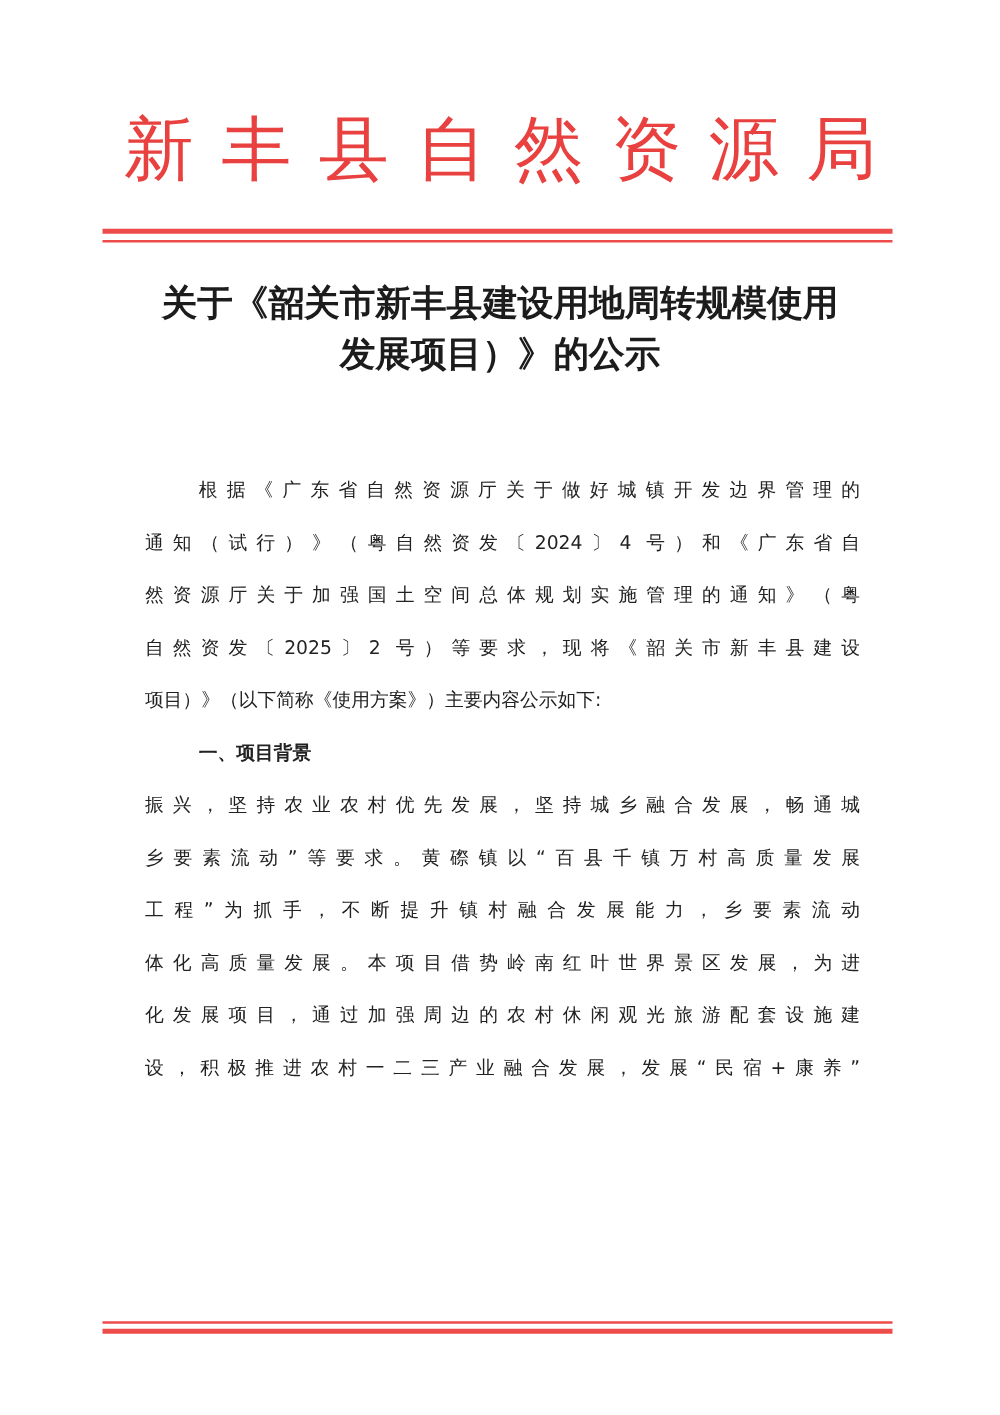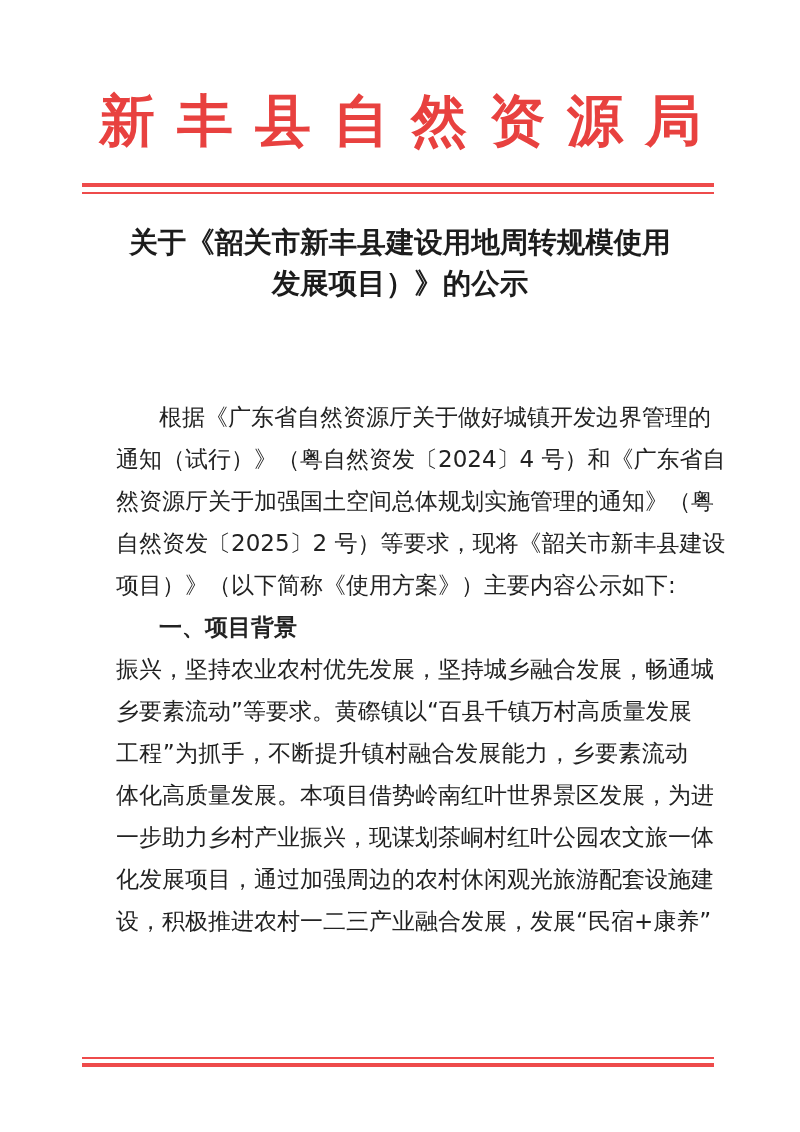--- a/index.html
+++ b/index.html
@@ -21,21 +21,21 @@
       left: 0;
       width: 800px;
       text-align: center;
       font-family: "DejaVu Serif", "Liberation Serif", serif;
       font-size: 56px;
       line-height: 72px;
       letter-spacing: 22px;
       padding-left: 22px;
       box-sizing: border-box;
       color: #e8413f;
-      font-weight: bold;
+      font-weight: normal;
     }
     .rule {
       position: absolute;
       left: 82px;
       width: 632px;
       background: #ee4b4b;
     }
     .rule.top-thick { top: 183px; height: 4px; }
     .rule.top-thin  { top: 192px; height: 2px; }
     .rule.bot-thin  { top: 1057px; height: 2px; }
@@ -50,25 +50,25 @@
       font-family: "DejaVu Serif", "Liberation Serif", serif;
       font-weight: bold;
       font-size: 28.5px;
       line-height: 41px;
       color: #1c1c1c;
     }
     .doc-title span { display: block; white-space: nowrap; }
 
     .body-text {
       position: absolute;
-      top: 396px;
+      top: 371px;
       left: 116px;
       width: 572px;
       font-family: "DejaVu Sans", "Liberation Sans", sans-serif;
-      font-size: 23px;
+      font-size: 15px;
       line-height: 42px;
       color: #222;
     }
     .line {
       display: block;
       white-space: nowrap;
       text-align: justify;
       text-align-last: justify;
       height: 42px;
     }
@@ -103,19 +103,18 @@
   <span class="line">然资源厅关于加强国土空间总体规划实施管理的通知》（粤</span>
   <span class="line">自然资发〔2025〕2 号）等要求，现将《韶关市新丰县建设</span>
   <span class="line last">项目）》（以下简称《使用方案》）主要内容公示如下:</span>
 
   <span class="section-heading">一、项目背景</span>
 
   <span class="line">振兴，坚持农业农村优先发展，坚持城乡融合发展，畅通城</span>
   <span class="line">乡要素流动”等要求。黄磜镇以“百县千镇万村高质量发展</span>
   <span class="line">工程”为抓手，不断提升镇村融合发展能力，乡要素流动</span>
   <span class="line">体化高质量发展。本项目借势岭南红叶世界景区发展，为进</span>
-  <span class="line">一步助力乡村产业振兴，现谋划茶峒村红叶公园农文旅一体</span>
   <span class="line">化发展项目，通过加强周边的农村休闲观光旅游配套设施建</span>
   <span class="line">设，积极推进农村一二三产业融合发展，发展“民宿+康养”</span>
 </div>
 
 <div class="rule bot-thin"></div>
 <div class="rule bot-thick"></div>
 
 </body></html>

